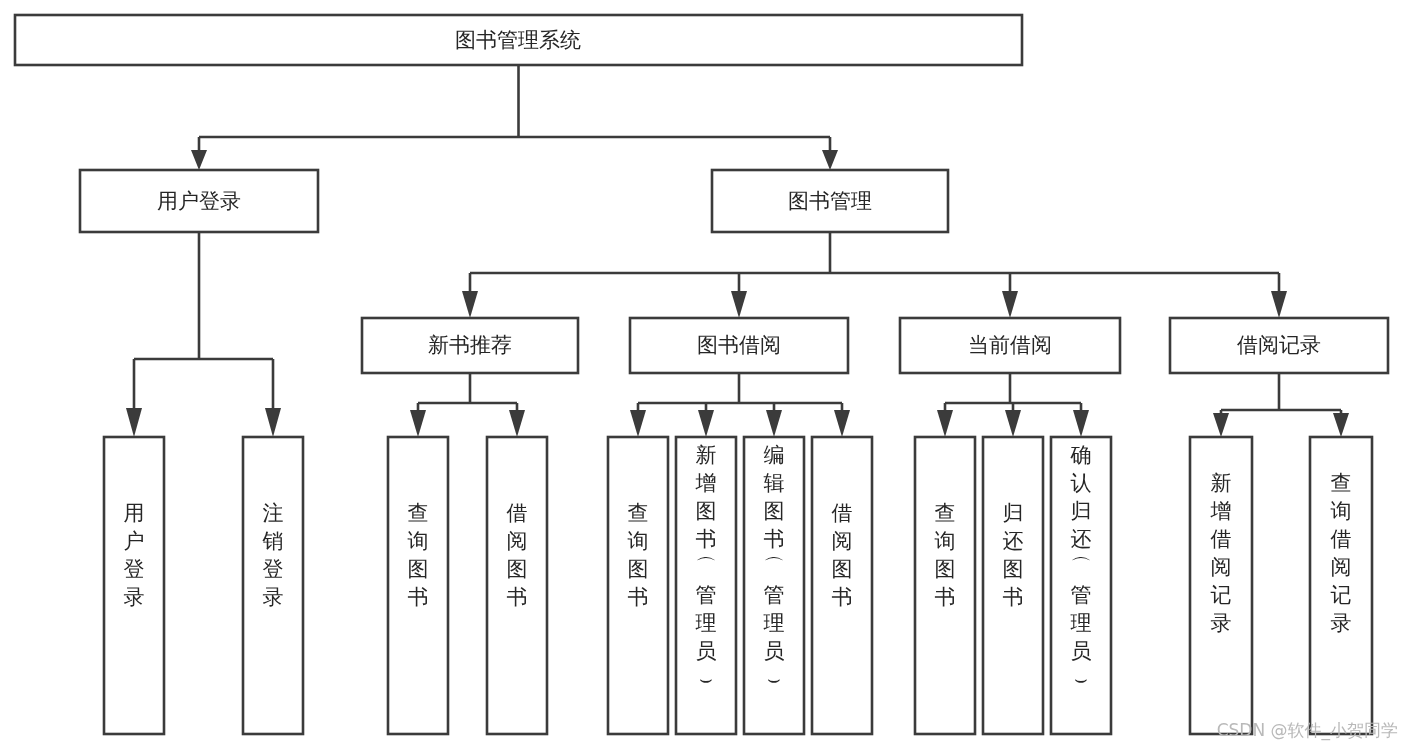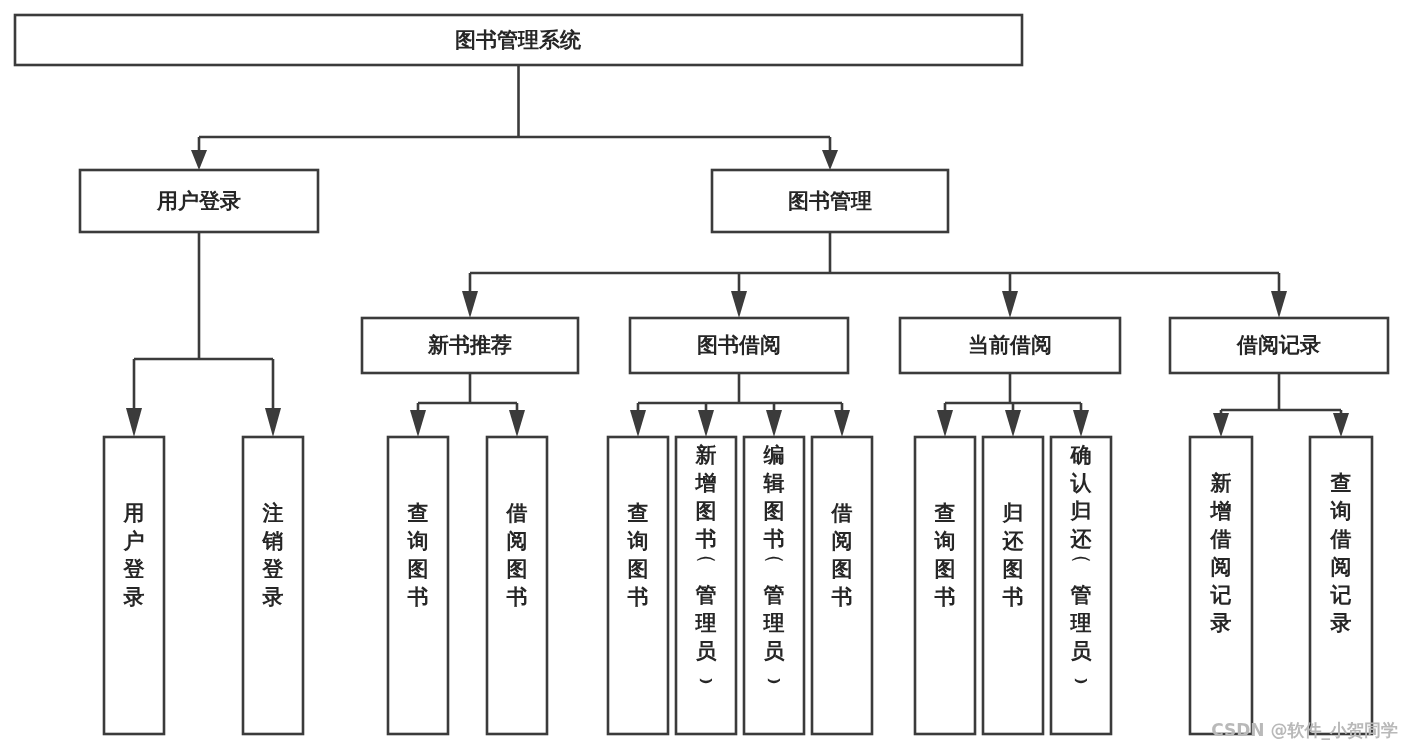--- a/index.html
+++ b/index.html
@@ -12,21 +12,20 @@
     width: 1405px;
     height: 747px;
     font-family: "DejaVu Sans", "Liberation Sans", sans-serif;
     overflow: hidden;
   }
   #diagram-root {
     position: relative;
     width: 1405px;
     height: 747px;
     background: #ffffff;
-    font-weight: bold;
   }
   svg.diagram-canvas {
     position: absolute;
     top: 0;
     left: 0;
     width: 1405px;
     height: 747px;
     display: block;
   }
   .node-box {

